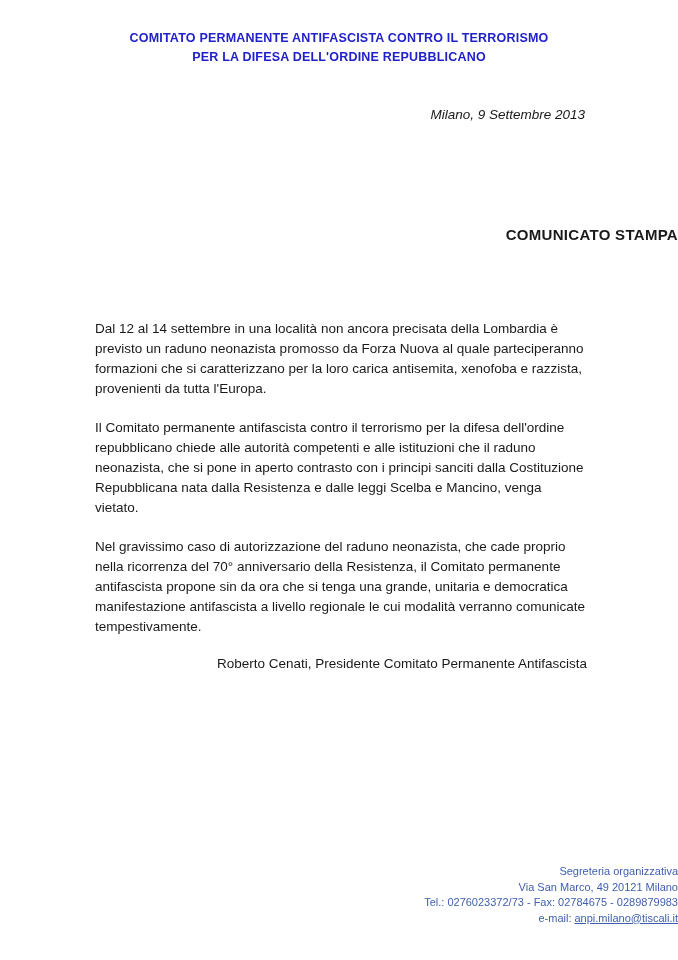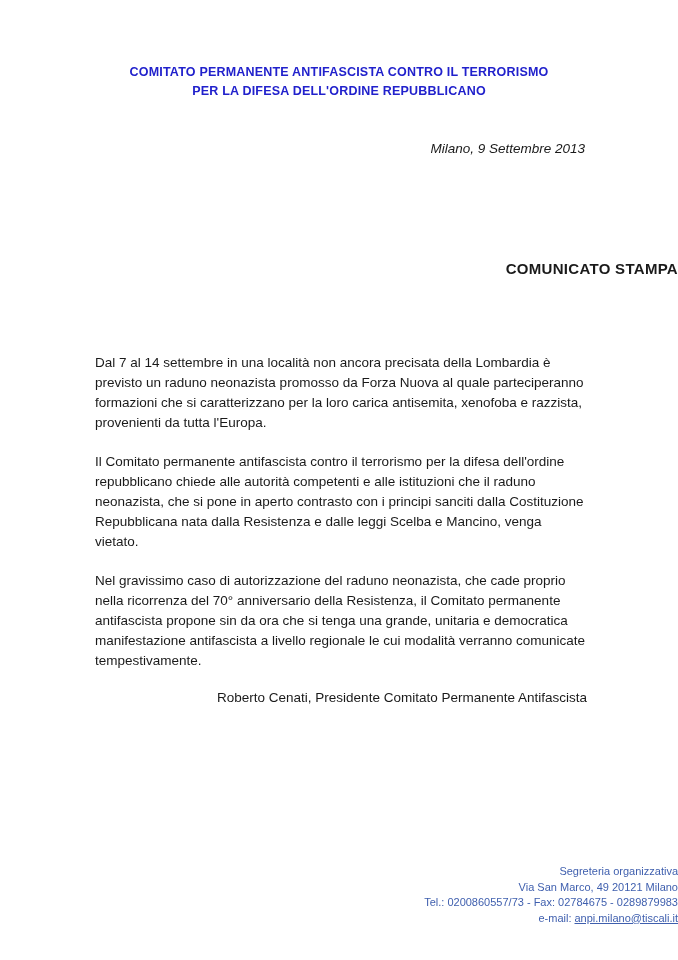--- a/index.html
+++ b/index.html
@@ -7,21 +7,21 @@
     position: relative;
     width: 678px;
     height: 960px;
     margin: 0 auto;
     background: #ffffff;
     font-family: "Liberation Sans", sans-serif;
     color: #1a1a1a;
     overflow: hidden;
   }
   .letterhead {
-    padding-top: 63px;
+    padding-top: 29px;
     text-align: center;
     color: #2121cc;
     font-weight: bold;
     font-size: 12.5px;
     line-height: 1.52;
     letter-spacing: 0.2px;
     white-space: pre-line;
   }
   .dateline {
     margin: 40px 93px 0 95px;
@@ -73,29 +73,29 @@
 <div class="page">
 
   <div class="letterhead">COMITATO PERMANENTE ANTIFASCISTA CONTRO IL TERRORISMO
 PER LA DIFESA DELL'ORDINE REPUBBLICANO</div>
 
   <div class="dateline">Milano, 9 Settembre 2013</div>
 
   <div class="doc-title">COMUNICATO STAMPA</div>
 
   <div class="body-text">
-    <p>Dal 7 al 14 settembre in una località non ancora precisata della Lombardia è previsto un raduno neonazista promosso da Forza Nuova al quale parteciperanno formazioni che si caratterizzano per la loro carica antisemita, xenofoba e razzista, provenienti da tutta l'Europa.</p>
+    <p>Dal 12 al 14 settembre in una località non ancora precisata della Lombardia è previsto un raduno neonazista promosso da Forza Nuova al quale parteciperanno formazioni che si caratterizzano per la loro carica antisemita, xenofoba e razzista, provenienti da tutta l'Europa.</p>
     <p>Il Comitato permanente antifascista contro il terrorismo per la difesa dell'ordine repubblicano  chiede alle autorità competenti e alle istituzioni che il raduno neonazista, che si pone in aperto contrasto con i principi sanciti dalla Costituzione Repubblicana nata dalla Resistenza e dalle leggi Scelba e Mancino, venga vietato.</p>
     <p>Nel gravissimo caso di autorizzazione del raduno neonazista,  che cade proprio nella ricorrenza del 70° anniversario della Resistenza, il Comitato permanente antifascista propone sin da ora che si tenga una grande, unitaria e democratica manifestazione antifascista a livello regionale le cui modalità verranno comunicate tempestivamente.</p>
   </div>
 
   <div class="signature">Roberto Cenati, Presidente Comitato Permanente Antifascista</div>
 
   <div class="footer">
     <div>Segreteria organizzativa</div>
     <div>Via San Marco, 49  20121 Milano</div>
-    <div>Tel.: 0200860557/73 - Fax: 02784675 - 0289879983</div>
+    <div>Tel.: 0276023372/73 - Fax: 02784675 - 0289879983</div>
     <div>
       <span>e-mail: </span><span class="email-link">anpi.milano@tiscali.it</span>
     </div>
   </div>
 
 </div>
 
 </body></html>

